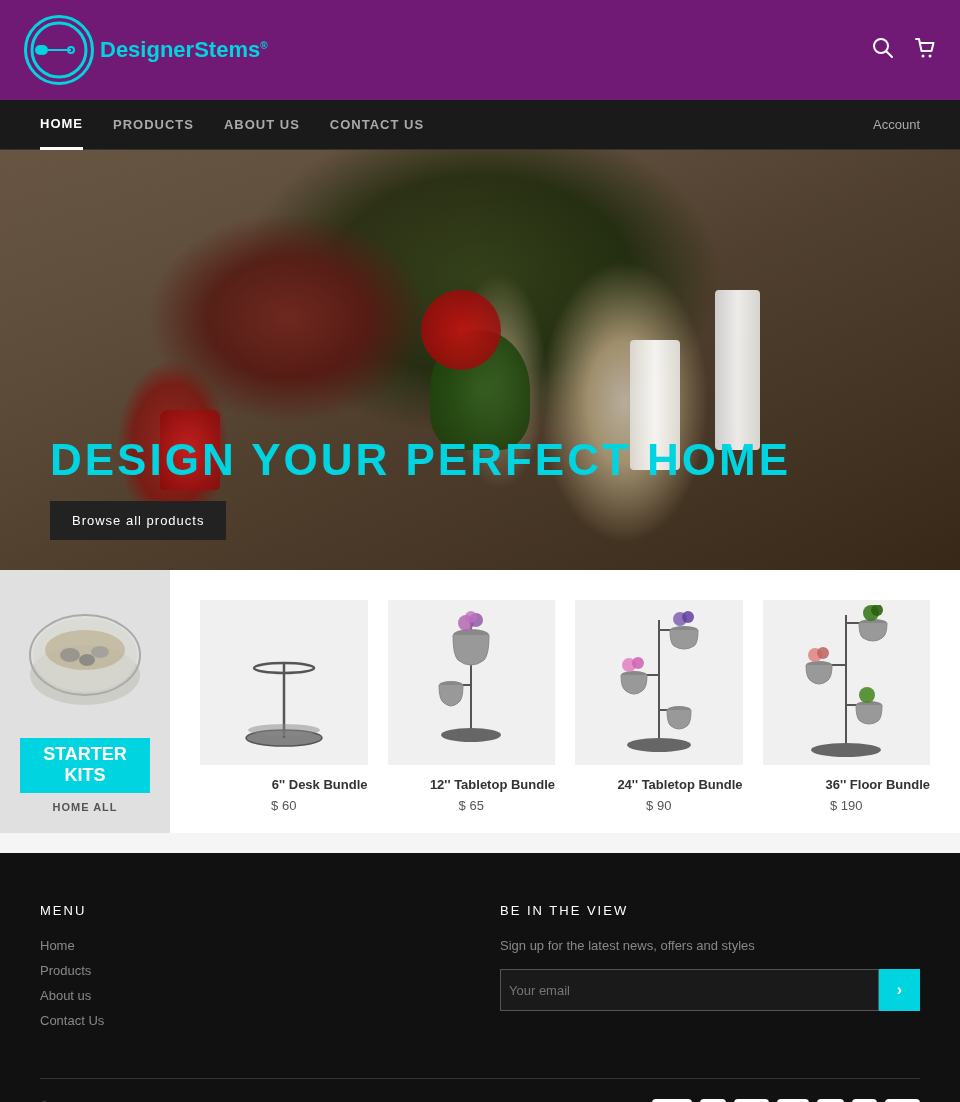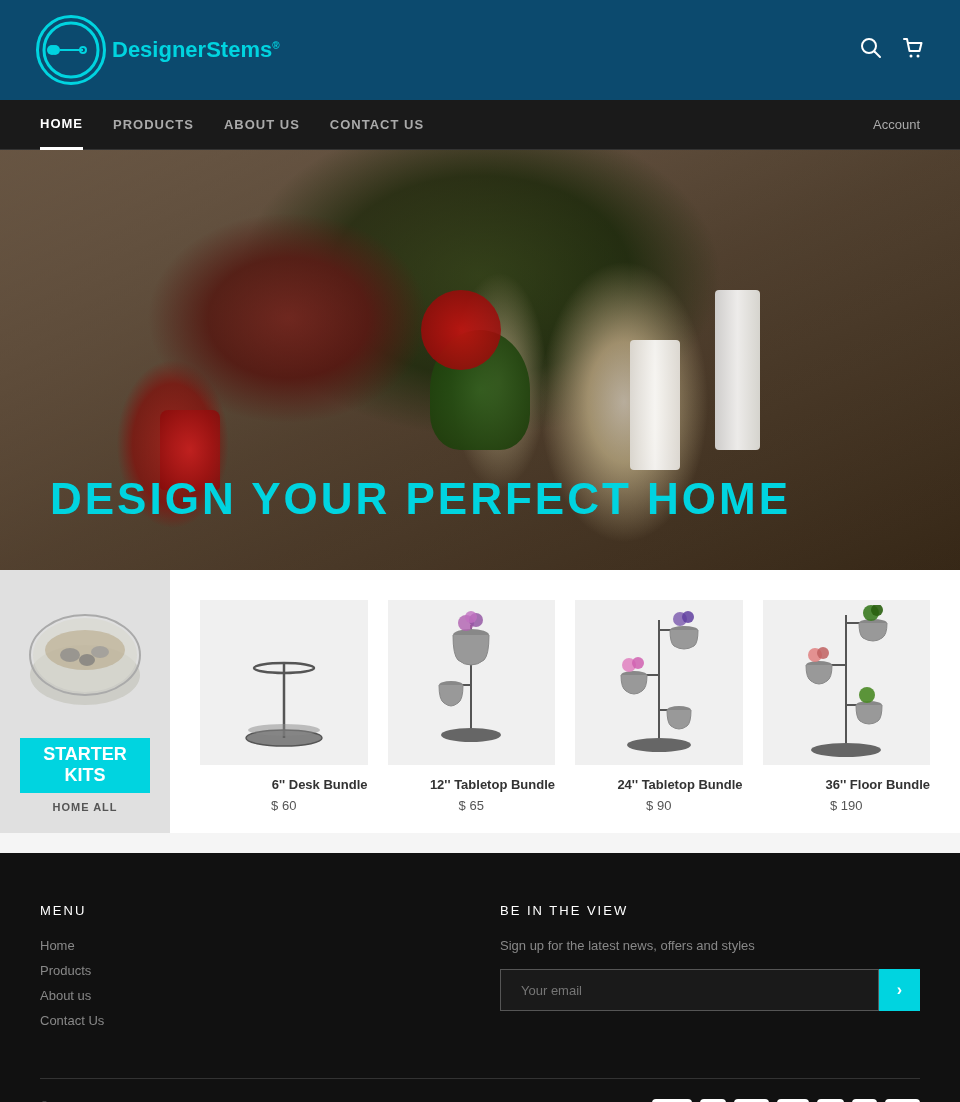--- a/index.html
+++ b/index.html
@@ -1,24 +1,24 @@
 <!DOCTYPE html>
 <html><head>
   <meta charset="utf-8">
   <style>
     * { margin: 0; padding: 0; box-sizing: border-box; }
     body { font-family: Arial, Helvetica, sans-serif; background: #fff; color: #333; width: 960px; }
 
     
     .header {
-      background: #0c4a6e;
+      background: #701a75;
       display: flex;
       align-items: center;
       justify-content: space-between;
-      padding: 0 36px;
+      padding: 0 24px;
       height: 100px;
     }
     .logo-area { display: flex; align-items: center; }
     .logo-circle {
       width: 70px; height: 70px;
       border: 3px solid #00d4e0;
       border-radius: 50%;
       display: flex; align-items: center; justify-content: center;
       position: relative;
     }
@@ -216,21 +216,21 @@
       font-size: 13px;
       color: #888;
       margin-bottom: 16px;
     }
     .newsletter-form {
       display: flex;
       gap: 0;
     }
     .newsletter-input {
       flex: 1;
-      padding: 12px 20px;
+      padding: 12px 8px;
       border: 1px solid #555;
       background: #1a1a1a;
       color: #a16207;
       font-size: 13px;
       outline: none;
     }
     .newsletter-btn {
       background: #00d4e0;
       color: #fff;
       border: none;
@@ -311,20 +311,21 @@
     <div style="position:absolute;bottom:80px;left:160px;width:60px;height:80px;background:radial-gradient(ellipse at center,#cc2020,#880808);border-radius:8px 8px 4px 4px;opacity:0.8;"></div>
 
     <div style="position:absolute;bottom:100px;right:280px;width:50px;height:130px;background:linear-gradient(to right,#e0ddd8,#fff,#e8e5e0);border-radius:4px;opacity:0.9;"></div>
     <div style="position:absolute;bottom:120px;right:200px;width:45px;height:160px;background:linear-gradient(to right,#ddd,#fff,#e5e5e0);border-radius:4px;opacity:0.9;"></div>
 
     <div style="position:absolute;bottom:120px;left:50%;transform:translateX(-50%);width:100px;height:120px;background:radial-gradient(ellipse at center,#2d5a1a,#1a3a08);border-radius:50% 50% 30% 30%;opacity:0.9;"></div>
     <div style="position:absolute;bottom:200px;left:48%;transform:translateX(-50%);width:80px;height:80px;background:radial-gradient(ellipse at center,#cc1010,#880808);border-radius:50%;opacity:0.85;"></div>
   </div>
   <div class="hero-overlay">
     <h1 class="hero-title">DESIGN YOUR PERFECT HOME</h1>
+    <button class="hero-btn">Browse all products</button>
   </div>
 </section>
 
 <section class="products-section">
 
   <div class="starter-kits-card">
 
     <div style="position:absolute;top:30px;left:50%;transform:translateX(-50%);width:120px;height:120px;">
       <svg width="120" height="120" viewBox="0 0 120 120">
         <ellipse cx="60" cy="75" rx="55" ry="30" fill="#c8c8c0" opacity="0.8"></ellipse>

